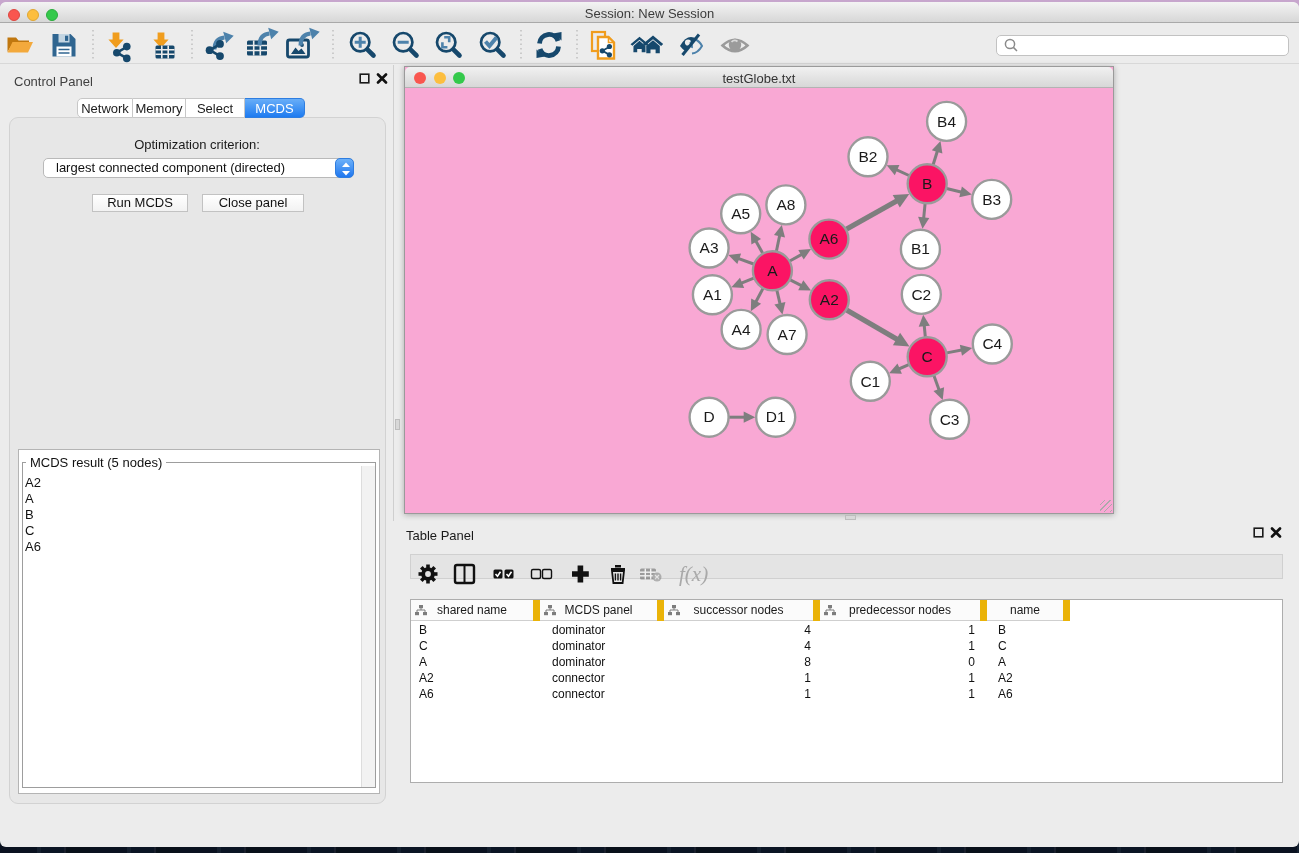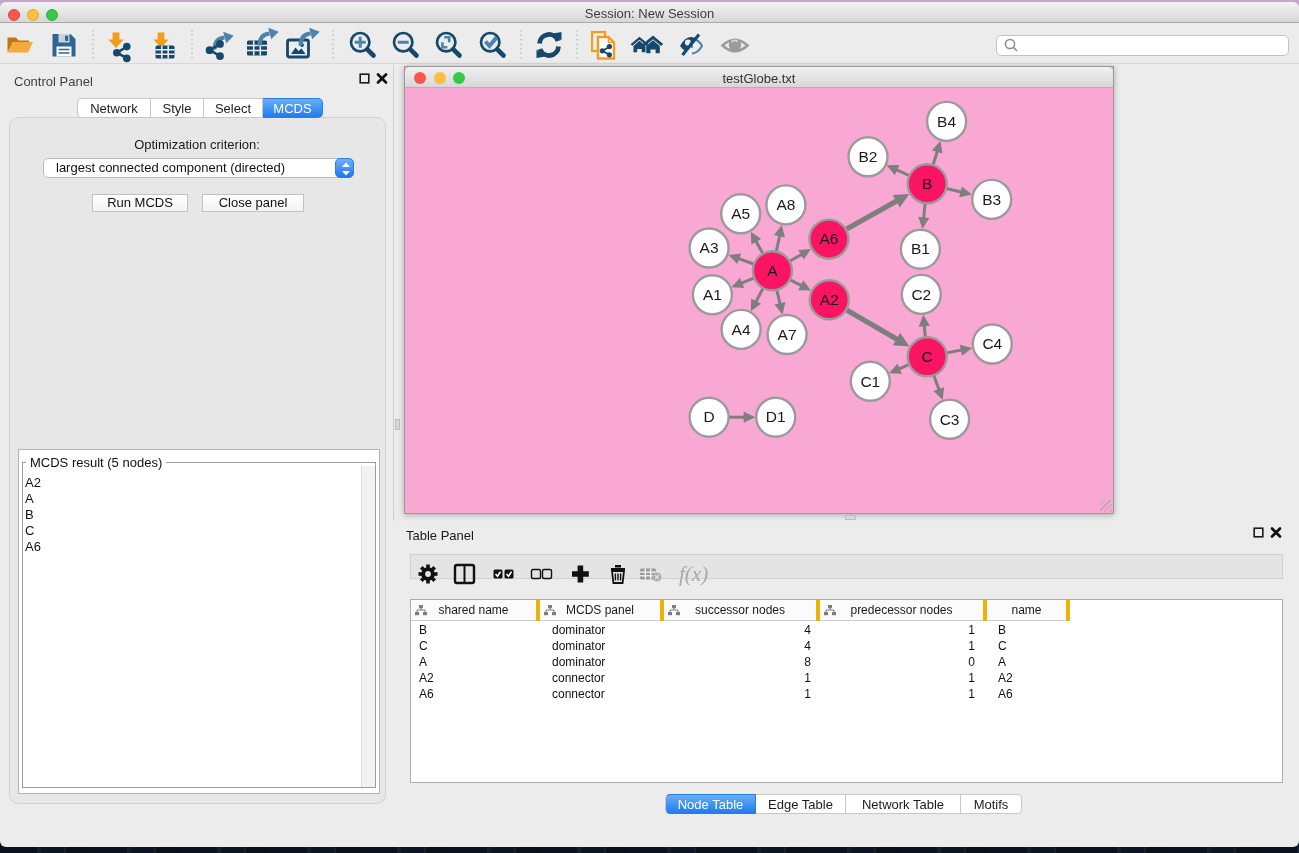--- a/index.html
+++ b/index.html
@@ -25,21 +25,21 @@
 #cp{position:absolute;left:0;top:63px;width:394px;height:752px;background:#ececec;border-right:1px solid #cfcfcf}
 #cp .hdr{position:absolute;left:14px;top:9px;font-size:13px;color:#404040}
 .wbtns{position:absolute;font-size:12px;color:#111}
 #cp .box{position:absolute;left:9px;top:52px;width:377px;height:687px;background:#e7e7e7;border:1px solid #d2d2d2;border-radius:9px}
 .tabs{position:absolute;display:flex;height:20px;font-size:13px}
 .tabs .tab{background:#fff;border:1px solid #c7c7c7;border-left:none;color:#1c1c1c;display:flex;align-items:center;justify-content:center}
 .tabs .tab:first-child{border-left:1px solid #c7c7c7;border-radius:5px 0 0 5px}
 .tabs .tab:last-child{border-radius:0 5px 5px 0}
 .tabs .sel{background:linear-gradient(#68aef8,#1e7bf0);border-color:#2e7de0;color:#fff}
 #cptabs{left:77px;top:33px}
-#cptabs .tab:nth-child(1){width:74px}
+#cptabs .tab:nth-child(1){width:56px}
 #cptabs .tab:nth-child(2){width:53px}
 #cptabs .tab:nth-child(3){width:59px}
 #cptabs .tab:nth-child(4){width:60px}
 #optlab{position:absolute;left:0;top:72px;width:394px;text-align:center;font-size:13px;color:#1a1a1a}
 #combo{position:absolute;left:43px;top:93px;width:311px;height:20px;background:#fff;border:1px solid #b9b9b9;border-radius:5px;font-size:13px;color:#111;line-height:18px;padding-left:12px}
 #combo .sp{position:absolute;right:-1px;top:-1px;width:19px;height:20px;border-radius:5px;background:linear-gradient(#6db1f9,#2077ef);border:1px solid #2e7de0}
 #combo .sp svg{position:absolute;left:2.5px;top:2px}
 .btn{position:absolute;height:18px;background:linear-gradient(#ffffff,#f2f2f2);border:1px solid #c2c2c2;border-radius:0;font-size:13px;color:#111;text-align:center;line-height:16px}
 #runbtn{left:92px;top:129px;width:96px}
 #closebtn{left:202px;top:129px;width:102px}
@@ -59,21 +59,21 @@
 #nw .tl{top:5px}
 #nw svg.graph{position:absolute;left:-1px;top:20px}
 #grip{position:absolute;right:1px;bottom:1px;width:12px;height:12px;
  background:repeating-linear-gradient(135deg,transparent 0 3px,#aaa 3px 4px)}
 
 #tp{position:absolute;left:388px;top:519px;width:904px;height:296px;background:#ececec}
 #tp .hdr{position:absolute;left:18px;top:7px;font-size:13px;color:#1a1a1a}
 #tp .tbbox{position:absolute;left:22px;top:33px;width:873px;height:25px;background:#e4e4e4;border:1px solid #d0d0d0}
 #tbl{position:absolute;left:22px;top:78px;width:873px;height:184px;background:#fff;border:1px solid #adadad;font-size:12px;color:#111}
 #tbl .hrow{position:absolute;left:0;top:0;height:21px;background:#fbfbfb;border-bottom:1px solid #cfcfcf}
-#tbl .hc{position:absolute;top:0;height:21px;border-right:4px solid #eab308;text-align:center;line-height:21px;font-size:12px;color:#1a1a1a}
+#tbl .hc{position:absolute;top:0;height:21px;border-right:7px solid #eab308;text-align:center;line-height:21px;font-size:12px;color:#1a1a1a}
 #tbl .row{position:absolute;left:0;width:100%;height:16px;line-height:16px}
 #tbl .c{position:absolute;top:0;height:16px}
 #tabs2{left:277px;top:273px}
 #tabs2 .tab:nth-child(1){width:91px}
 #tabs2 .tab:nth-child(2){width:90px}
 #tabs2 .tab:nth-child(3){width:115px}
 #tabs2 .tab:nth-child(4){width:61px}
 
 #status{position:absolute;left:0;top:815px;width:1299px;height:30px;background:#ececec;border-top:1px solid #c4c4c4}
 #lstbtn{position:absolute;left:9px;top:8px;width:28px;height:21px;background:#fdfdfd;border:1px solid #b9b9b9}
@@ -197,21 +197,21 @@
     <div class="wbtns" style="left:359px;top:8px"><svg width="30" height="11">
           <rect x="1.2" y="1.2" width="8.6" height="8.6" fill="none" stroke="#1a1a1a" stroke-width="1.6"></rect>
           <g stroke="#111" stroke-width="2.6" stroke-linecap="round">
             <line x1="19" y1="1.5" x2="27" y2="9.5"></line>
             <line x1="27" y1="1.5" x2="19" y2="9.5"></line>
           </g>
         </svg></div>
     <div class="box"></div>
     <div class="tabs" id="cptabs">
         <div class="tab">Network</div>
-        <div class="tab">Style</div>
+        <div class="tab">Memory</div>
         <div class="tab">Select</div>
         <div class="tab sel">MCDS</div>
       </div>
     <div id="optlab">Optimization criterion:</div>
     <div id="combo">largest connected component (directed)<div class="sp">
           <svg width="14" height="16">
             <path d="M3 6 l4,-4.5 l4,4.5 z" fill="#fff"></path>
             <path d="M3 10 l4,4.5 l4,-4.5 z" fill="#fff"></path>
           </svg>
         </div></div>
@@ -449,20 +449,14 @@
           <div class="c" style="left:587px">A2</div>
         </div>
         <div class="row" style="top:86px">
           <div class="c" style="left:8px">A6</div>
           <div class="c" style="left:141px">connector</div>
           <div class="c" style="left:253px;width:147px;text-align:right">1</div>
           <div class="c" style="left:409px;width:155px;text-align:right">1</div>
           <div class="c" style="left:587px">A6</div>
         </div>
     </div>
-    <div class="tabs" id="tabs2">
-        <div class="tab sel">Node Table</div>
-        <div class="tab">Edge Table</div>
-        <div class="tab">Network Table</div>
-        <div class="tab">Motifs</div>
-      </div>
   </div>
 </div>
 
 </body></html>

